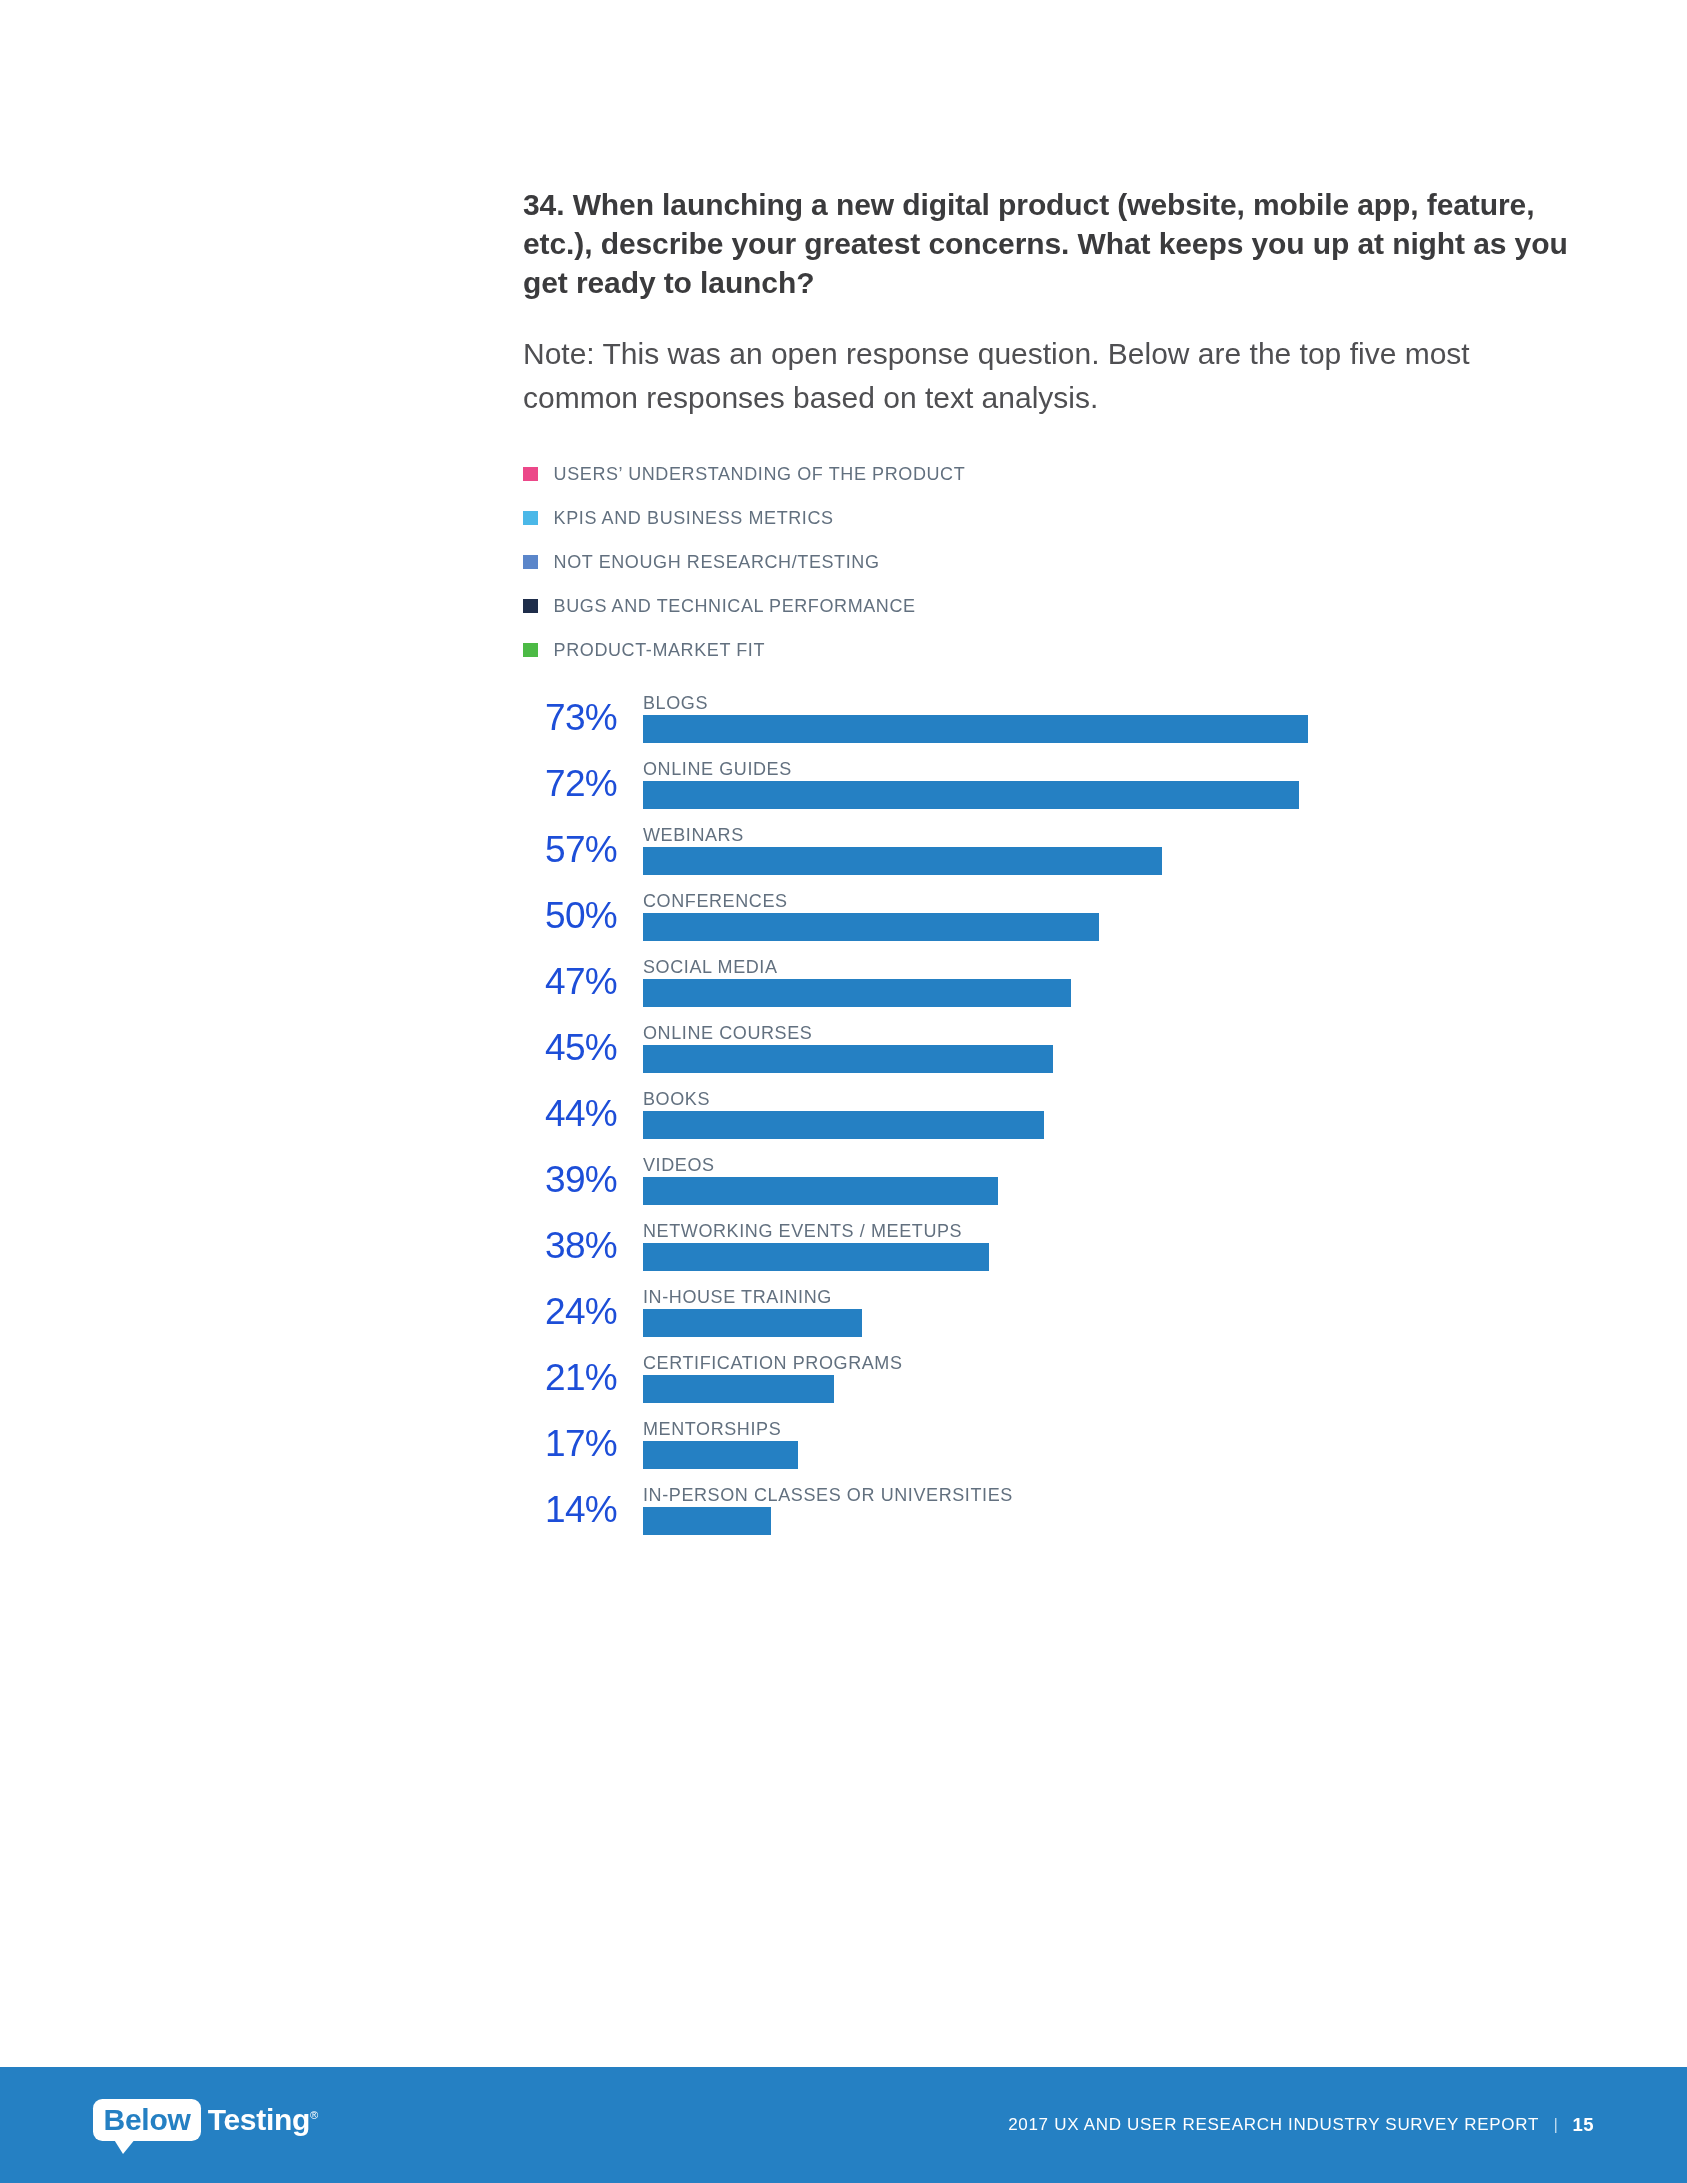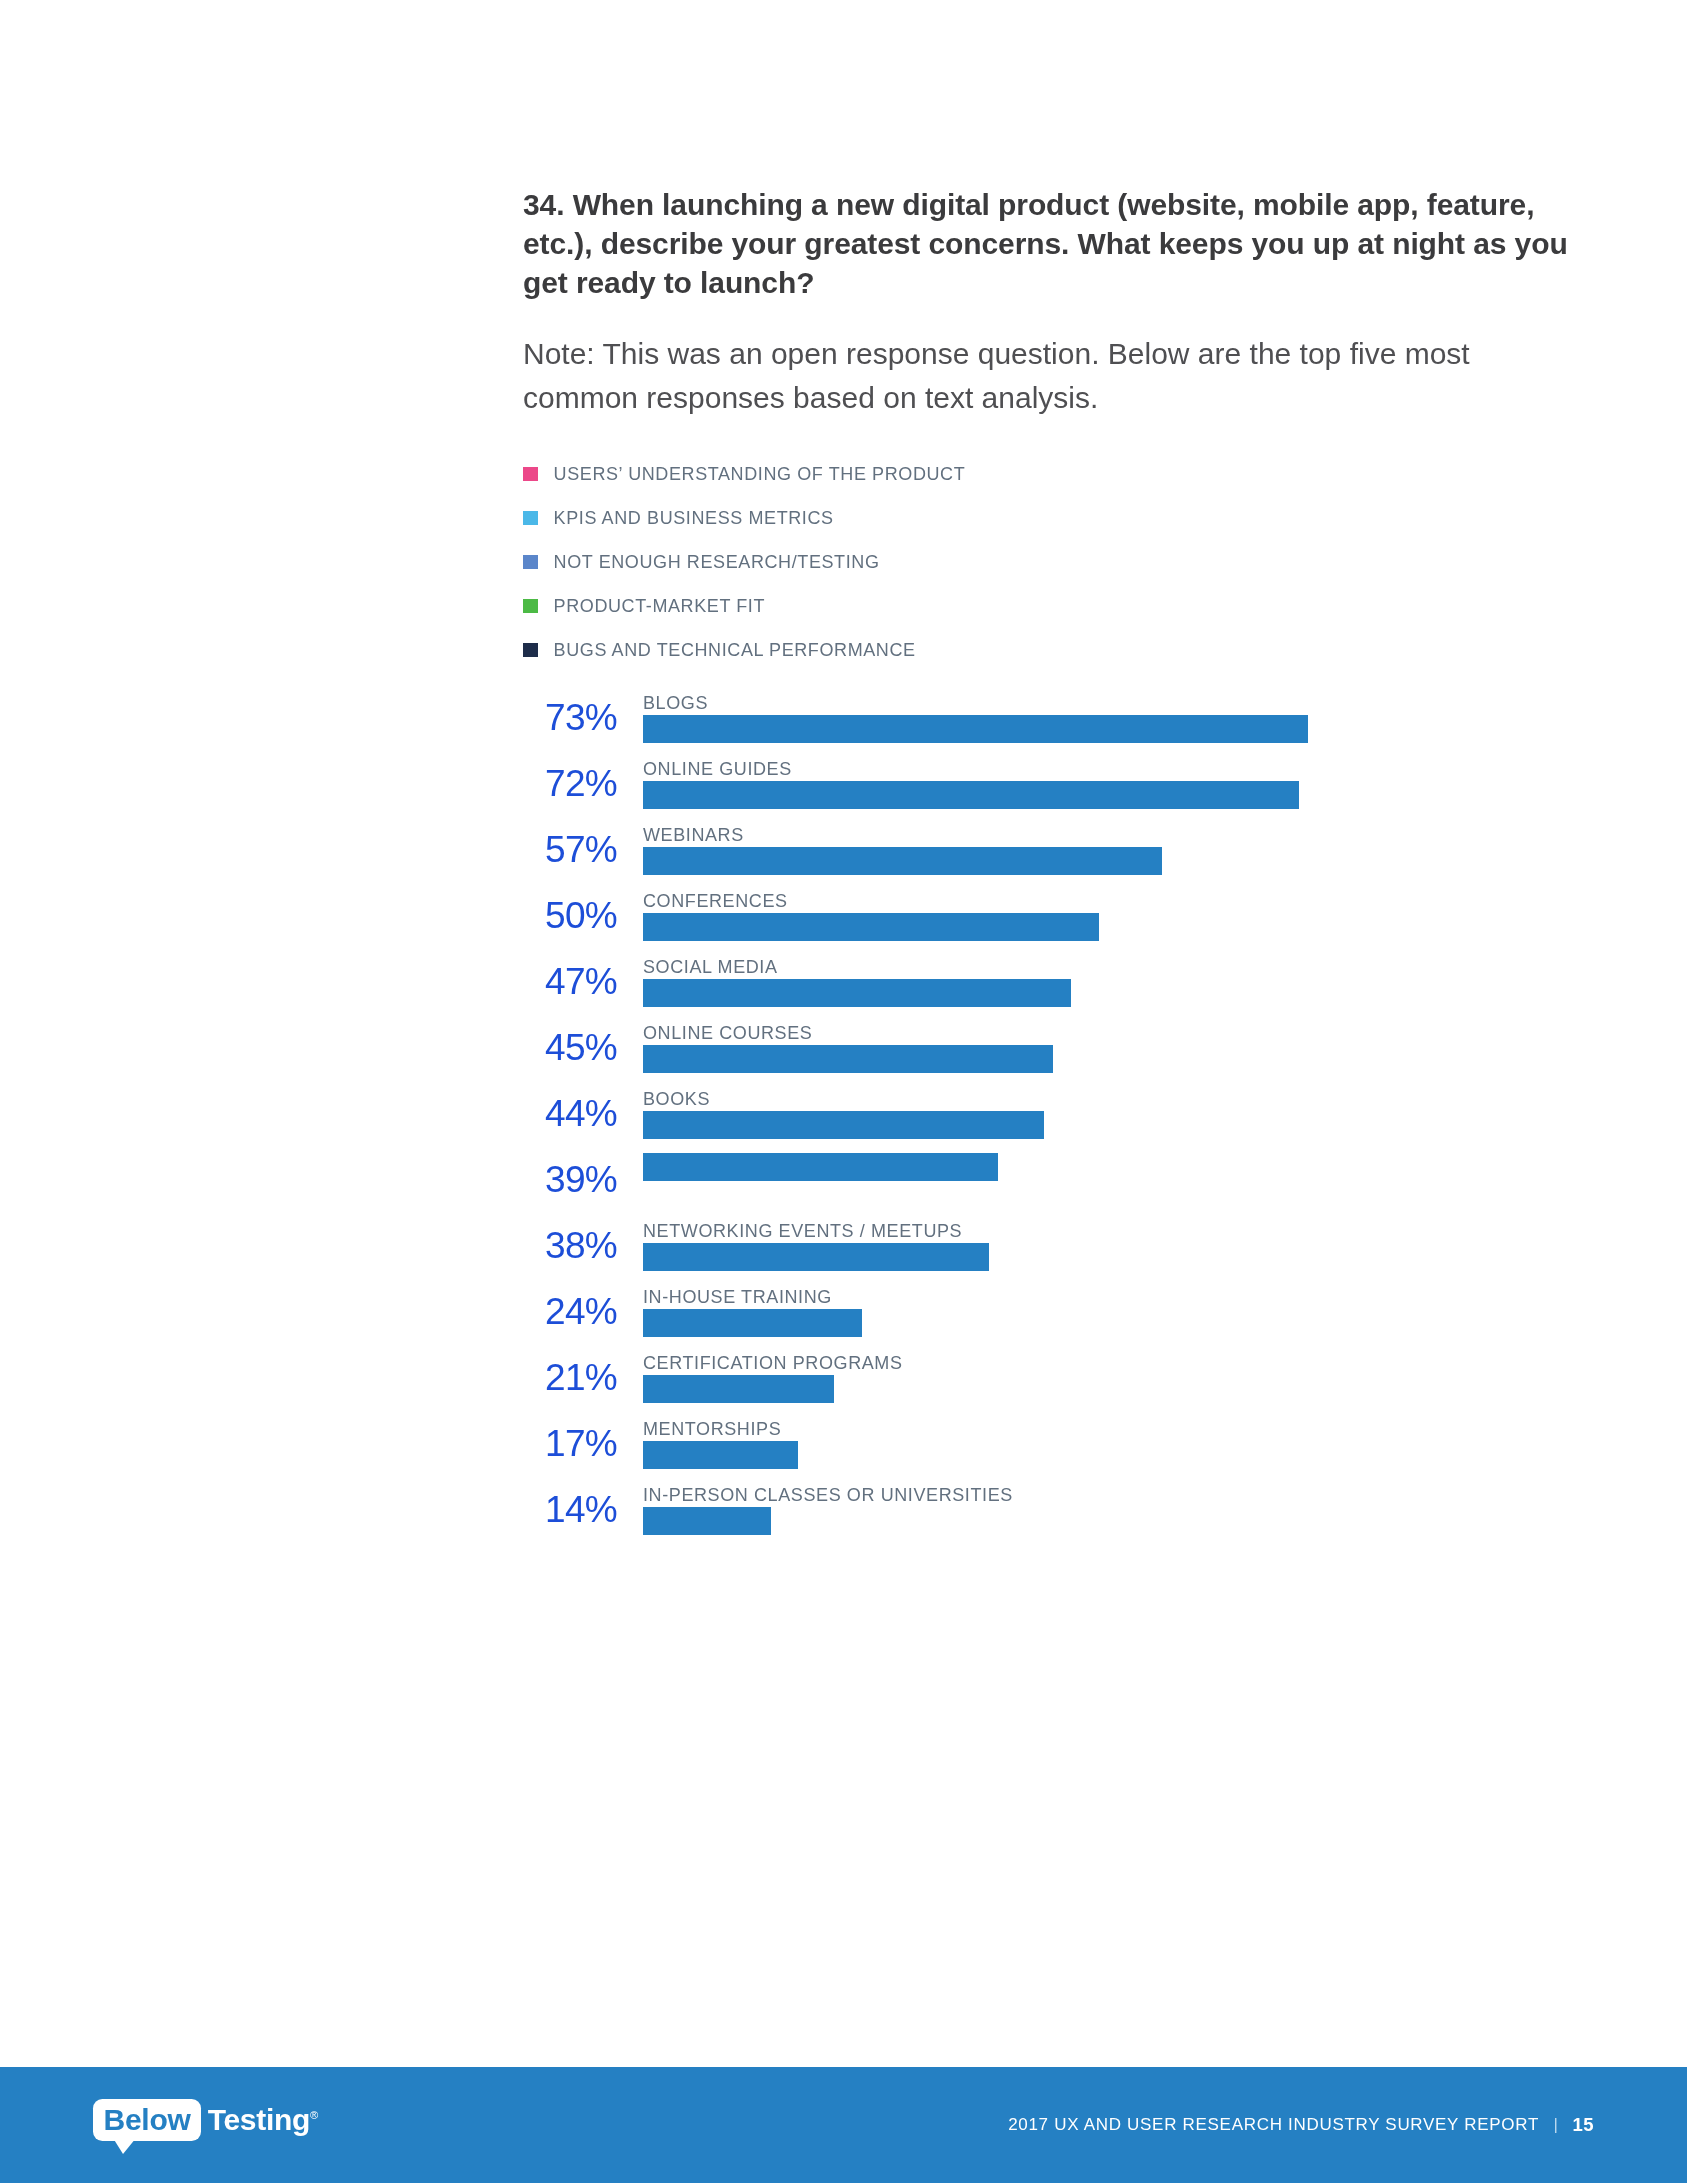--- a/index.html
+++ b/index.html
@@ -210,27 +210,27 @@
       </div>
       <div class="legend-row">
         <span class="legend-swatch" style="background: rgb(75, 184, 232);"></span>
         <span class="legend-label">KPIS AND BUSINESS METRICS</span>
       </div>
       <div class="legend-row">
         <span class="legend-swatch" style="background: rgb(91, 134, 202);"></span>
         <span class="legend-label">NOT ENOUGH RESEARCH/TESTING</span>
       </div>
       <div class="legend-row">
+        <span class="legend-swatch" style="background: rgb(30, 45, 74);"></span>
+        <span class="legend-label">BUGS AND TECHNICAL PERFORMANCE</span>
+      </div>
+      <div class="legend-row">
         <span class="legend-swatch" style="background: rgb(76, 186, 69);"></span>
         <span class="legend-label">PRODUCT-MARKET FIT</span>
       </div>
-      <div class="legend-row">
-        <span class="legend-swatch" style="background: rgb(30, 45, 74);"></span>
-        <span class="legend-label">BUGS AND TECHNICAL PERFORMANCE</span>
-      </div>
     </div>
 
 
     <div class="chart" id="bar-chart">
         <div class="bar-row">
           <div class="bar-value">73%</div>
           <div class="bar-block">
             <div class="bar-label">BLOGS</div>
             <div class="bar-track">
               <div class="bar-fill" style="width: 665px; background: rgb(37, 128, 195);"></div>
@@ -287,20 +287,21 @@
           <div class="bar-block">
             <div class="bar-label">BOOKS</div>
             <div class="bar-track">
               <div class="bar-fill" style="width: 401px; background: rgb(37, 128, 195);"></div>
             </div>
           </div>
         </div>
         <div class="bar-row">
           <div class="bar-value">39%</div>
           <div class="bar-block">
+            <div class="bar-label">VIDEOS</div>
             <div class="bar-track">
               <div class="bar-fill" style="width: 355px; background: rgb(37, 128, 195);"></div>
             </div>
           </div>
         </div>
         <div class="bar-row">
           <div class="bar-value">38%</div>
           <div class="bar-block">
             <div class="bar-label">NETWORKING EVENTS / MEETUPS</div>
             <div class="bar-track">

